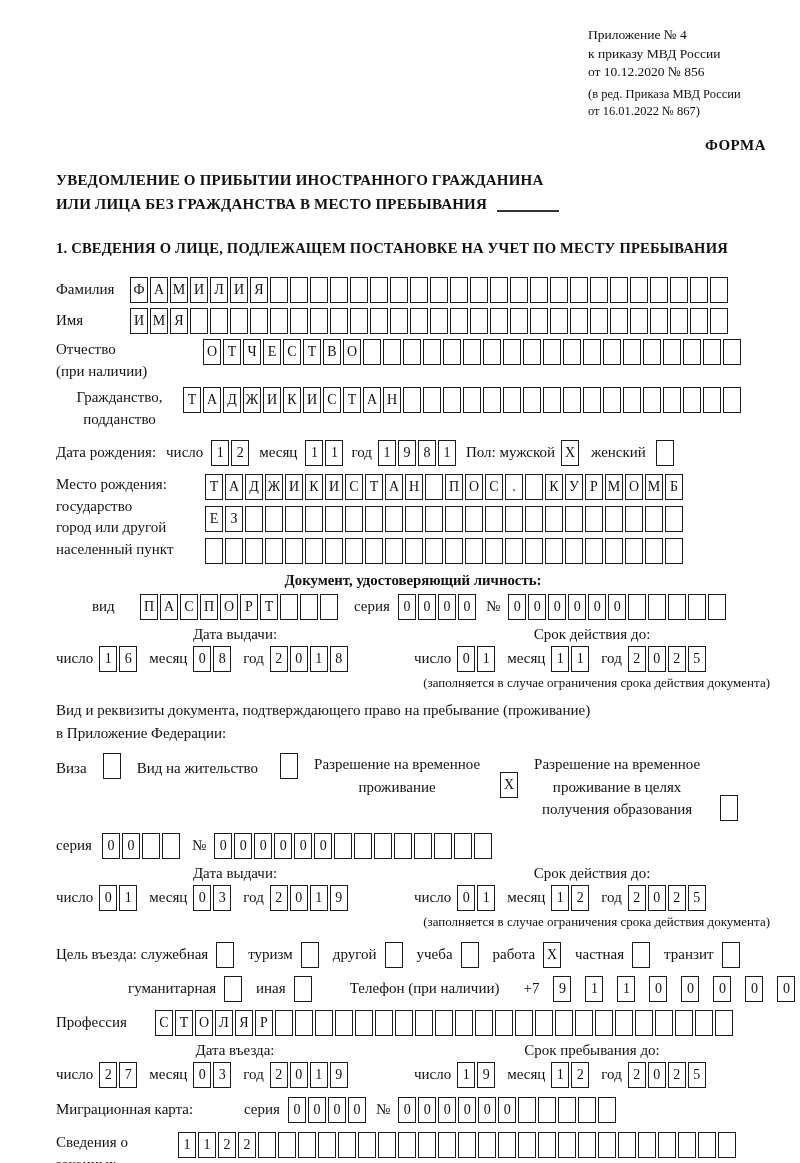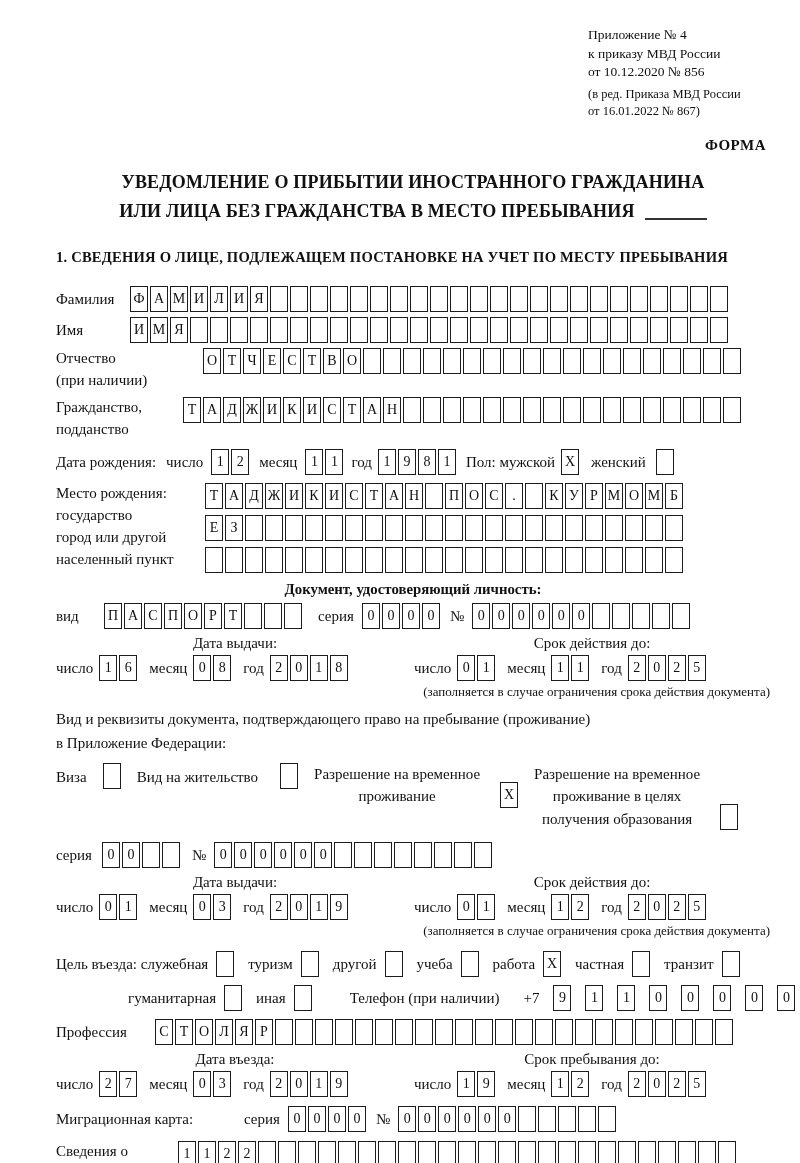--- a/index.html
+++ b/index.html
@@ -5,35 +5,35 @@
   html,body{margin:0;padding:0;background:#fff;}
   body{
     width:800px;height:1163px;overflow:hidden;box-sizing:border-box;
     padding:26px 30px 10px 56px;
     font-family:"Liberation Serif","DejaVu Serif",serif;
     color:#111;font-size:15px;
   }
   .appendix{margin-left:auto;width:182px;font-size:13.5px;line-height:1.38;}
   .appendix .ed{font-size:12.5px;margin-top:4px;line-height:1.4;}
   .forma{font-weight:bold;text-align:right;font-size:15px;letter-spacing:.5px;margin:16px 4px 0 0;}
-  .title{font-weight:bold;text-align:center;font-size:18px;line-height:1.6;margin-top:14px;letter-spacing:.2px;}
+  .title{font-weight:bold;text-align:left;font-size:15px;line-height:1.6;margin-top:14px;letter-spacing:.2px;}
   .title-underline{display:inline-block;width:62px;border-bottom:2px solid #333;margin-left:10px;transform:translateY(3px);}
   .sec-heading{font-weight:bold;font-size:14.6px;margin-top:24px;letter-spacing:.2px;}
 
   .row{display:flex;align-items:center;margin-top:5px;}
   .row.top{align-items:flex-start;}
   .lbl{flex:none;}
   .lblcol{flex:none;line-height:1.45;}
   .boxrow{display:flex;flex:none;}
   .cell{
     display:inline-flex;flex:none;align-items:center;justify-content:center;
     width:16px;height:24px;border:1.5px solid #1c1c1c;margin-right:2px;
     font-size:14px;background:#fff;
   }
-  .w74{width:74px;} .w147{width:147px;} .w127{width:127px;} .w149{width:149px;}
+  .w74{width:74px;} .w147{width:147px;} .w127{width:127px;text-align:center;} .w149{width:149px;}
   .w99{width:99px;} .w122{width:122px;}
   .mb6{margin-bottom:6px;}
   .gap6{margin-left:6px;} .gap8{margin-left:8px;} .gap10{margin-left:10px;} .gap14{margin-left:14px;}
   .doc-heading{font-weight:bold;text-align:center;font-size:14.8px;margin-top:8px;}
   .dates{display:flex;margin-top:6px;}
   .dcol-l{width:358px;flex:none;}
   .dcol-r{flex:1;}
   .dcap{text-align:center;font-size:15px;margin-bottom:3px;}
   .dparts{display:flex;align-items:center;}
   .dparts .lbl{margin-right:6px;}
@@ -328,21 +328,21 @@
         <span class="cell"></span>
         <span class="cell"></span>
         <span class="cell"></span>
       </div>
   </span>
 </div>
 
 <div class="doc-heading">Документ, удостоверяющий личность:</div>
 
 <div class="row">
-  <span class="lbl" style="width:48px;">вид</span>
+  <span class="lbl" style="width:48px;margin-left:36px;">вид</span>
   <span class="boxrow">
       <span class="cell">П</span>
       <span class="cell">А</span>
       <span class="cell">С</span>
       <span class="cell">П</span>
       <span class="cell">О</span>
       <span class="cell">Р</span>
       <span class="cell">Т</span>
       <span class="cell"></span>
       <span class="cell"></span>

